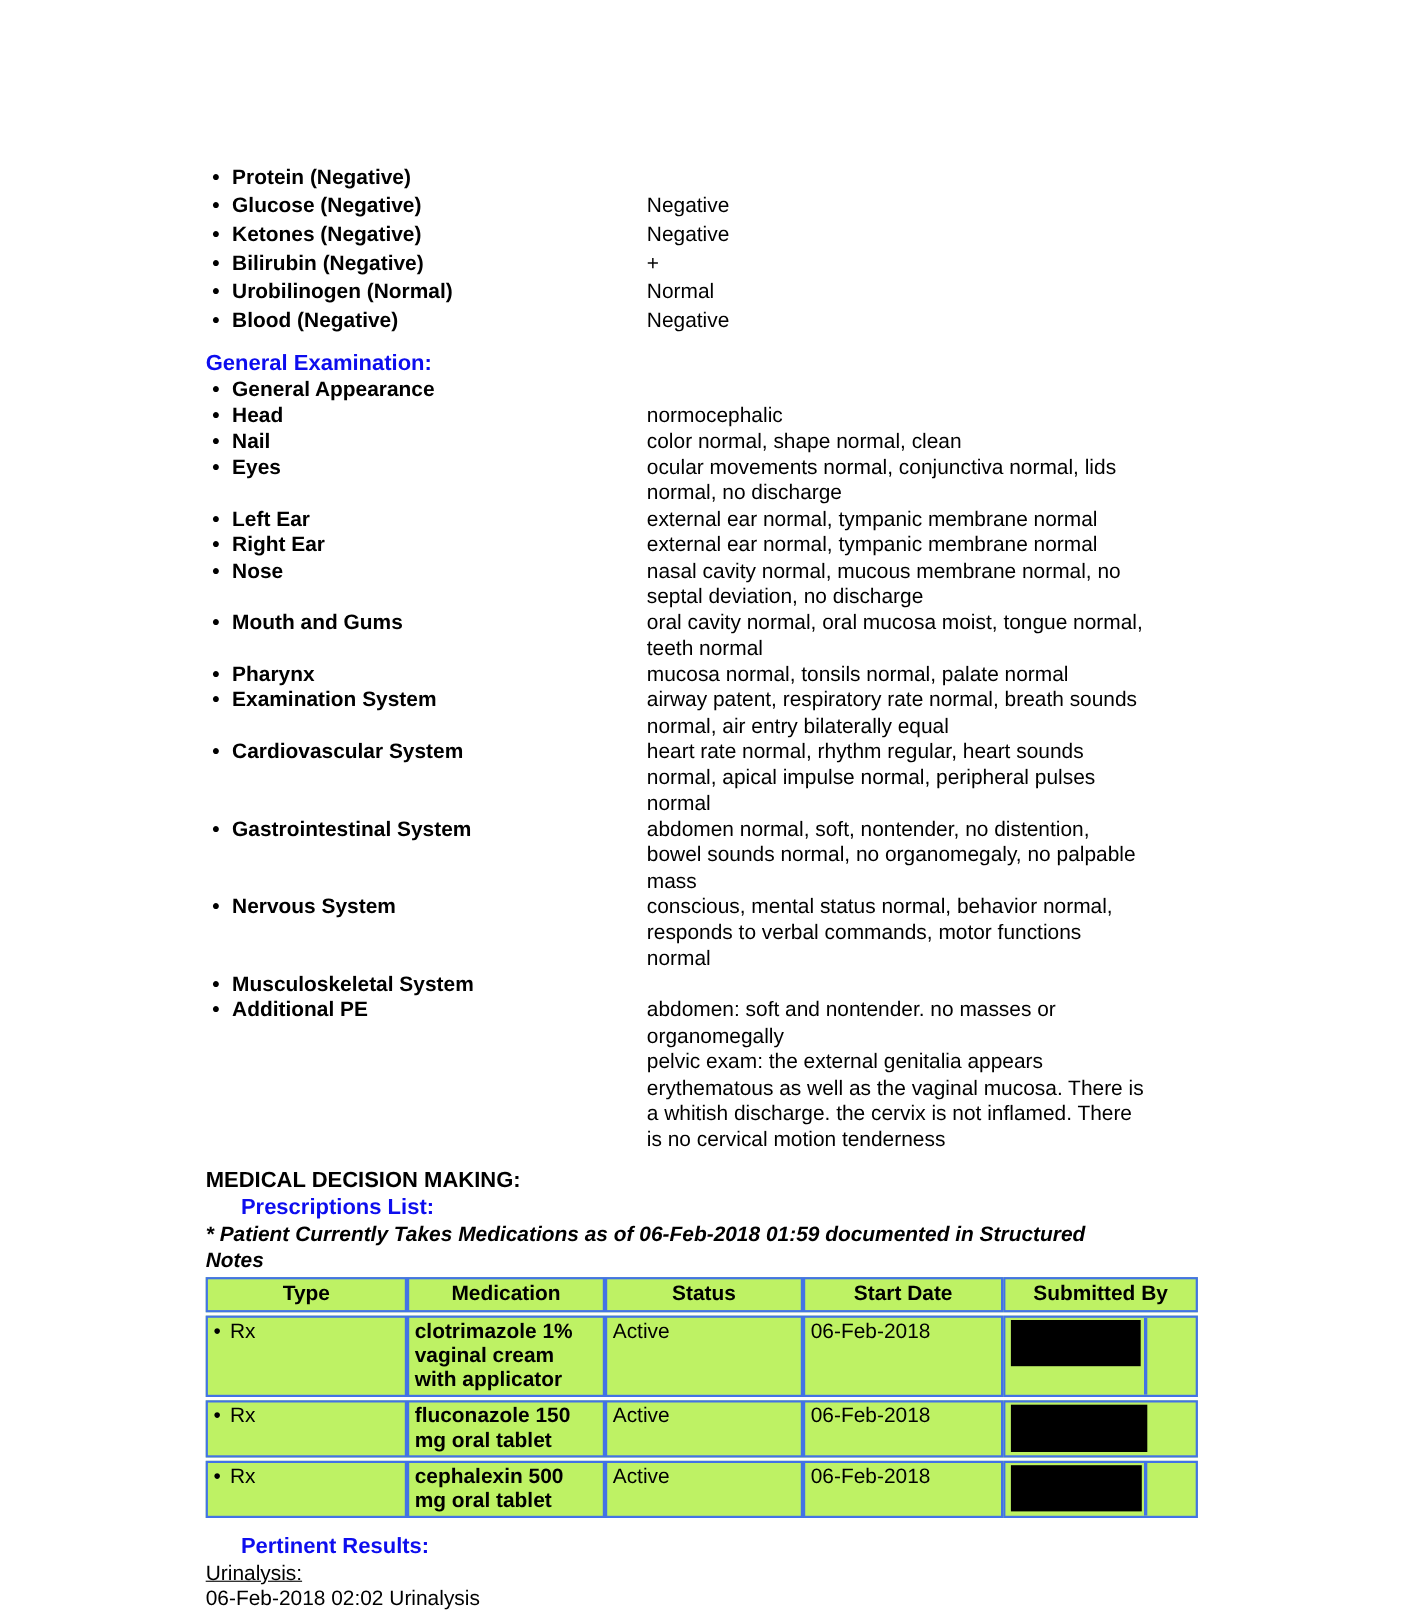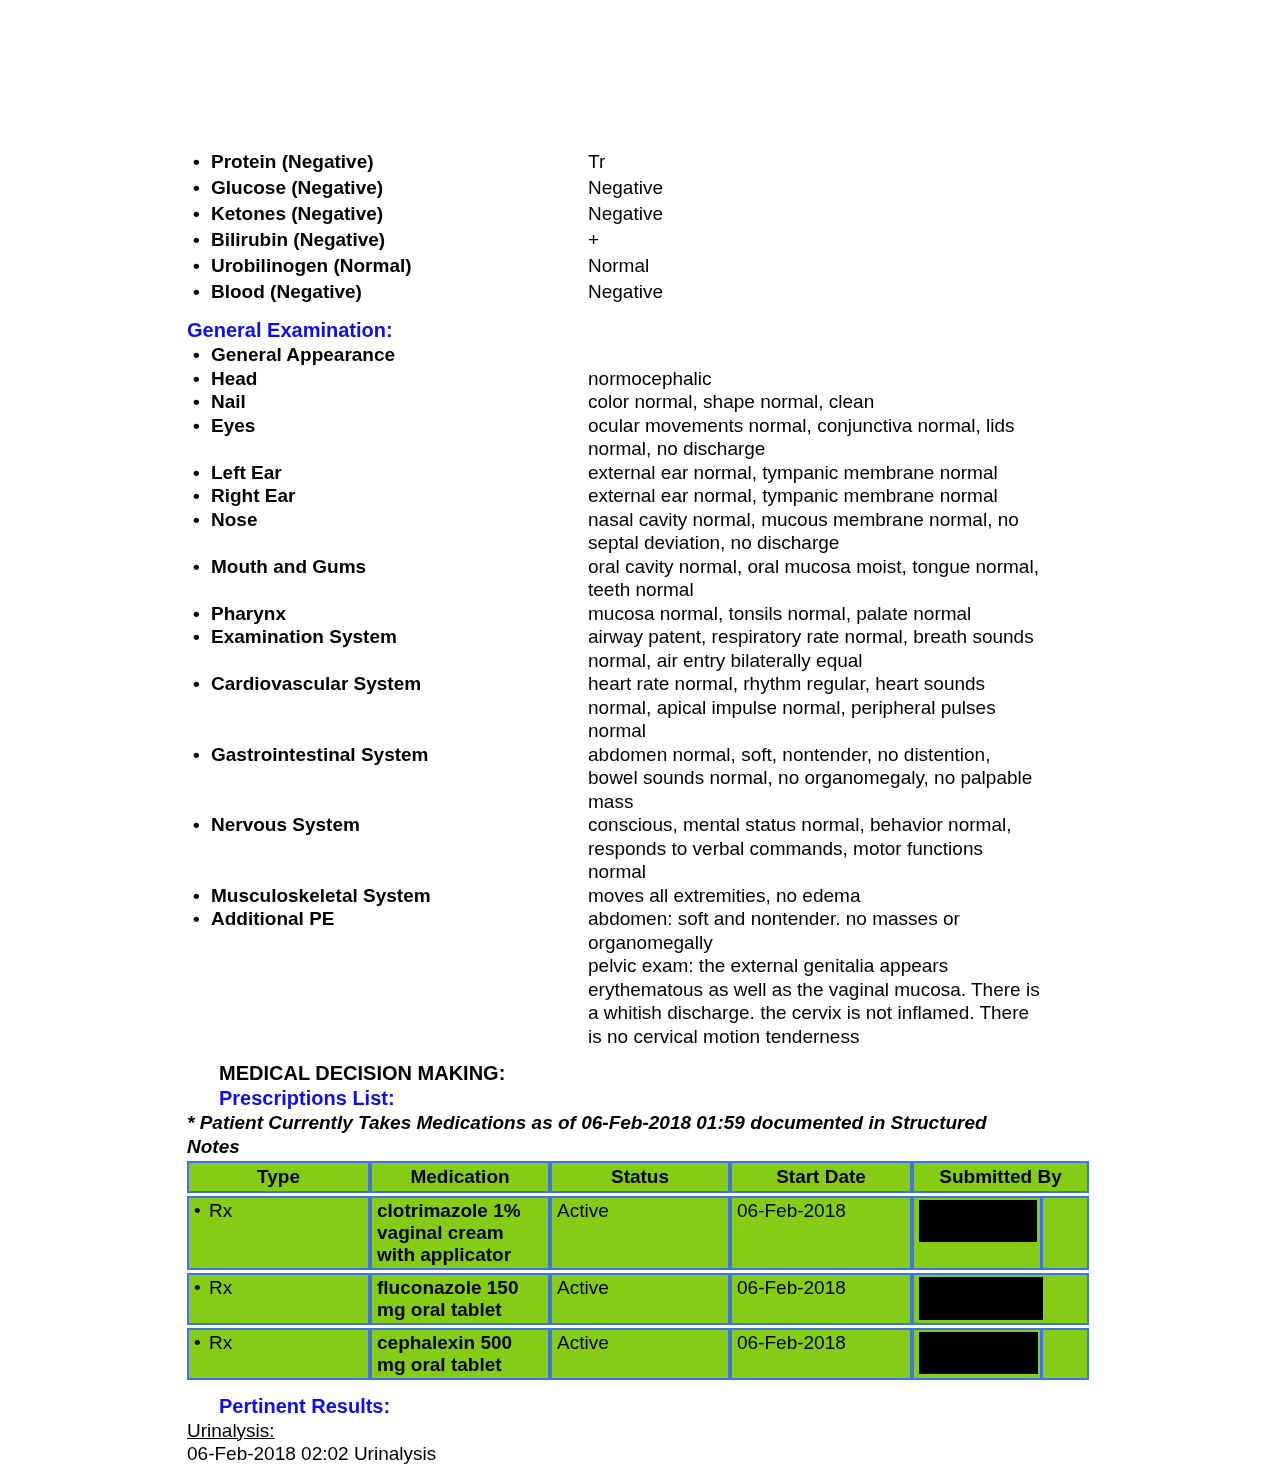--- a/index.html
+++ b/index.html
@@ -16,31 +16,31 @@
   .exrow { line-height:23.5px; }
   .lbl { flex:0 0 401px; display:flex; font-weight:bold; }
   .bullet { flex:0 0 18px; padding-left:6px; }
   .val { width:560px; white-space:pre-line; }
 
   
   .h { font-weight:bold; font-size:20px; line-height:26px; }
   .h-blue { color:#0d0dee; }
   .h-black { color:#000000; }
   .ge-h { margin-top:12px; }
-  .mdm-h { margin-top:13px; line-height:25px;margin-left:32px; }
+  .mdm-h { margin-top:13px; line-height:25px; }
   .rx-h { line-height:25px;margin-left:32px; }
   .note { font-weight:bold; font-style:italic; line-height:23.5px; white-space:pre-line; }
 
   
   table.rx {
     border-collapse:separate; border-spacing:0 3px; table-layout:fixed;
     width:902px; margin-top:0; font-size:19px; line-height:22px;
   }
   table.rx th, table.rx td {
-    box-sizing:border-box; border:2px solid #4273e6; background:#84cc16;
+    box-sizing:border-box; border:2px solid #4273e6; background:#bef264;
     vertical-align:top; overflow:hidden;margin-left:12px;
   }
   table.rx th { text-align:center; font-weight:bold; padding:2px 2px; line-height:24px; }
   table.rx td { padding:2px 5px; }
   td.c-type { padding-left:36px; }
   td.c-type .cell-inner { display:flex; }
   td.c-type .bullet { padding-left:0; flex:0 0 15px; }
   td.c-med { font-weight:bold; white-space:pre-line; }
   td.c-sub { position:relative; padding:2px; }
   .redact { position:relative; z-index:2; background:#000000; }
@@ -59,21 +59,20 @@
 <body>
 
 <div class="page">
 
   <div>
     <div class="row toprow">
       <div class="lbl">
           <span class="bullet">•</span>
           <span>Protein (Negative)</span>
         </div>
-      <div class="val">Tr</div>
     </div>
     <div class="row toprow">
       <div class="lbl">
           <span class="bullet">•</span>
           <span>Glucose (Negative)</span>
         </div>
       <div class="val">Negative</div>
     </div>
     <div class="row toprow">
       <div class="lbl">
@@ -205,21 +204,20 @@
         </div>
       <div class="val">conscious, mental status normal, behavior normal,
 responds to verbal commands, motor functions
 normal</div>
     </div>
     <div class="row exrow">
       <div class="lbl">
           <span class="bullet">•</span>
           <span>Musculoskeletal System</span>
         </div>
-      <div class="val">moves all extremities, no edema</div>
     </div>
     <div class="row exrow">
       <div class="lbl">
           <span class="bullet">•</span>
           <span>Additional PE</span>
         </div>
       <div class="val">abdomen: soft and nontender. no masses or
 organomegally
 pelvic exam: the external genitalia appears
 erythematous as well as the vaginal mucosa. There is

